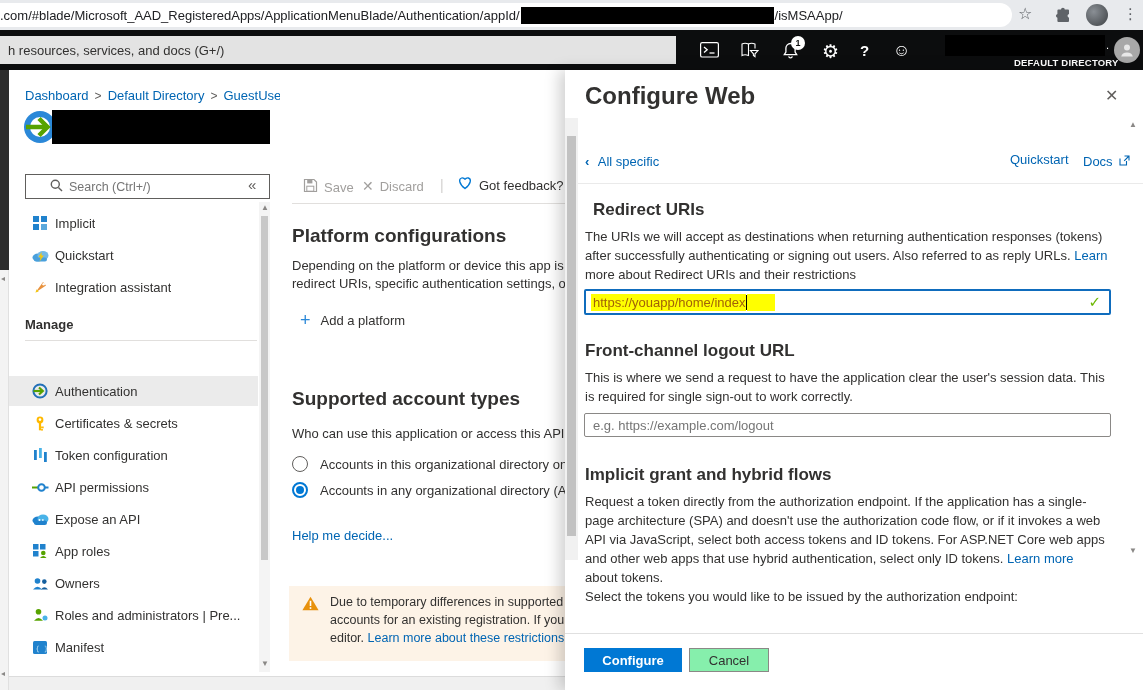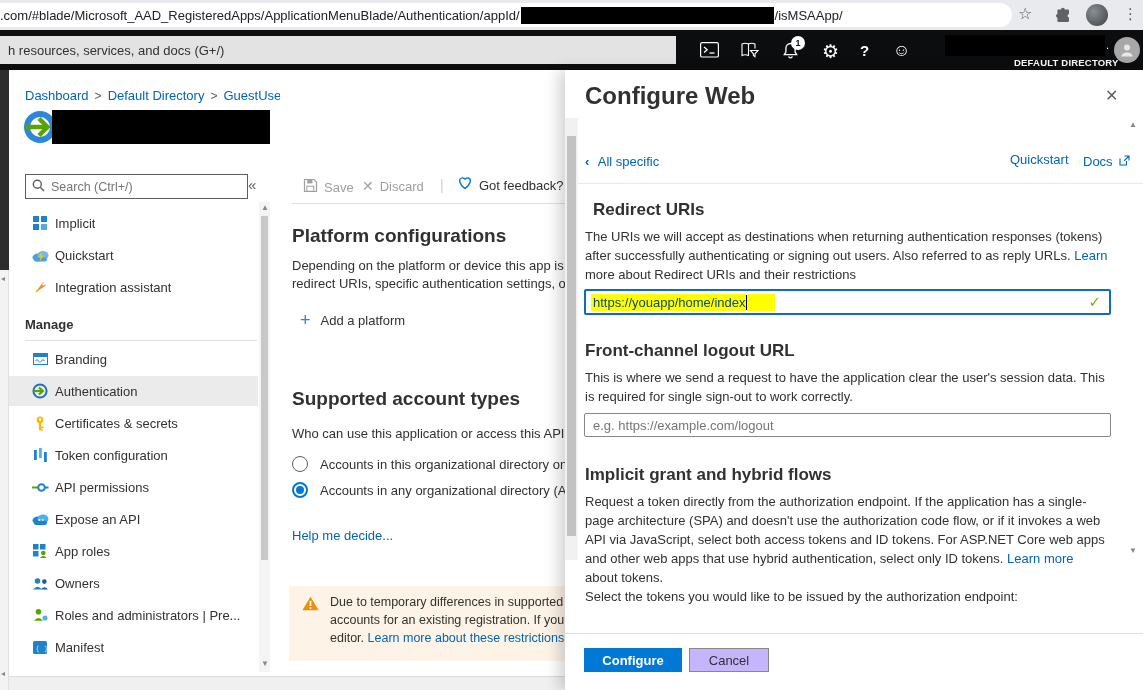--- a/index.html
+++ b/index.html
@@ -34,22 +34,22 @@
   .edge-light { left:0; top:270px; width:9px; height:420px; background:#f3f3f3; border-right:1px solid #e0e0e0; }
   .tiny-arrow { font-size:8px; color:#8a8886; }
 
   
   .crumb { font-size:13px; color:#0065b3; text-decoration:none; cursor:pointer; }
   .crumb-sep { font-size:12px; color:#605e5c; padding:0 6px; }
   .page-title { font-size:24px; color:#323130; font-weight:400; }
   .title-redact { width:218px; height:34px; }
 
   
-  .side-search { left:25px; top:174px; width:223px; height:25px; border:1px solid #605e5c;
-                 background:#fff; display:flex; align-items:center; padding-left:6px; }
+  .side-search { left:25px; top:174px; width:245px; height:25px; border:1px solid #605e5c;
+                 background:#fff; display:flex; align-items:center; padding-left:24px; }
   .side-search input { border:none; outline:none; width:170px; font-size:12.5px; color:#323130;
                        margin-left:6px; font-family:inherit; }
   .collapse-btn { left:248px; top:176px; font-size:15px; color:#605e5c; cursor:pointer; }
   .nav-item { position:absolute; left:9px; width:249px; height:30px; display:flex;
               align-items:center; cursor:pointer; }
   .nav-item .ic { width:30px; margin-left:16px; flex:0 0 auto; display:flex; justify-content:center; }
   .nav-item .lbl { font-size:13px; color:#323130; white-space:nowrap; overflow:hidden; }
   .nav-item.selected { background:#ebebeb; }
   .manage-lbl { left:25px; top:317px; font-size:13px; font-weight:bold; color:#323130; }
   .side-div { left:25px; top:340px; width:232px; height:1px; background:#e1dfdd; }
@@ -76,31 +76,31 @@
   .panel { left:565px; top:70px; width:578px; height:620px; background:#fff;
            box-shadow:-6px 0 14px rgba(0,0,0,.18); }
   .p { position:absolute; }
   .panel-title { font-size:24px; font-weight:600; color:#323130; }
   .close-x { font-size:16px; color:#605e5c; cursor:pointer; }
   .p-link { font-size:13px; color:#0065b3; cursor:pointer; }
   .sec-h { font-size:17px; font-weight:600; color:#323130; }
   .p-body { font-size:13px; color:#323130; white-space:nowrap; }
   .uri-input { width:527px; height:26px; border:2px solid #0f6cbd; border-radius:2px;
                display:flex; align-items:center; padding-left:5px; background:#fff; }
-  .hl { background:#ffff00; font-size:13px; color:#0c4a6e; padding:1px 0 1px 2px; }
+  .hl { background:#ffff00; font-size:13px; color:#a16207; padding:1px 0 1px 2px; }
   .caret { width:1.5px; height:15px; background:#000; }
   .hl-tail { width:28px; height:17px; background:#ffff00; }
   .check { color:#6bb700; font-size:15px; }
   .txt-input { width:527px; height:24px; border:1px solid #8a8886; border-radius:2px;
                font-size:13px; color:#605e5c; padding-left:8px; font-family:inherit; background:#fff; }
   .pn-scroll { left:565px; top:118px; width:13px; height:442px; background:#f1f1f1; }
   .pn-thumb { left:567px; top:136px; width:9px; height:400px; background:#c2c2c2; }
   .btn-primary { width:98px; height:24px; background:#0078d4; color:#fff; border:1px solid #0078d4;
                  font-size:13px; font-weight:600; font-family:inherit; cursor:pointer; }
-  .btn-secondary { width:80px; height:24px; background:#c4b5fd; color:#323130; border:1px solid #8a8886;
+  .btn-secondary { width:80px; height:24px; background:#86efac; color:#323130; border:1px solid #8a8886;
                    font-size:13px; font-family:inherit; cursor:pointer; }
   .hdr-div { background:#eaeaea; height:1px; }
 </style>
 </head>
 <body>
 
 <div id="screen">
 
   <div class="abs browser-bar">
     <div class="abs url-field">
@@ -219,30 +219,20 @@
           <circle cx="10.6" cy="4.3" r="1.3" fill="#fff"></circle>
           <path d="M2.5 12.5 l3.2-1 -2.1-2.2 Z" fill="#f2c811"></path>
         </svg>
       </span>
     <span class="lbl">Integration assistant</span>
   </div>
 
   <div class="abs manage-lbl">Manage</div>
   <div class="abs side-div"></div>
 
-  <div class="nav-item" style="top:344px;">
-    <span class="ic">
-        <svg width="15" height="12">
-          <rect x="0.5" y="0.5" width="14" height="11" fill="none" stroke="#2082cd"></rect>
-          <rect x="0.5" y="0.5" width="14" height="3.5" fill="#2082cd"></rect>
-          <path d="M2.5 8 q1.5-2.2 3 0 t3 0 t3 0" stroke="#49b3e8" fill="none" stroke-width="1.2"></path>
-        </svg>
-      </span>
-    <span class="lbl">Branding</span>
-  </div>
   <div class="nav-item selected" style="top:376px;">
     <span class="ic">
         <svg width="16" height="16" viewBox="0 0 16 16">
           <circle cx="8" cy="8" r="6.6" fill="none" stroke="#2270b8" stroke-width="2"></circle>
           <path d="M1.5 8 h8.5" stroke="#57a300" stroke-width="2.2"></path>
           <path d="M7 4.5 l3.8 3.5 L7 11.5" fill="none" stroke="#57a300" stroke-width="2.2"></path>
         </svg>
       </span>
     <span class="lbl">Authentication</span>
   </div>

